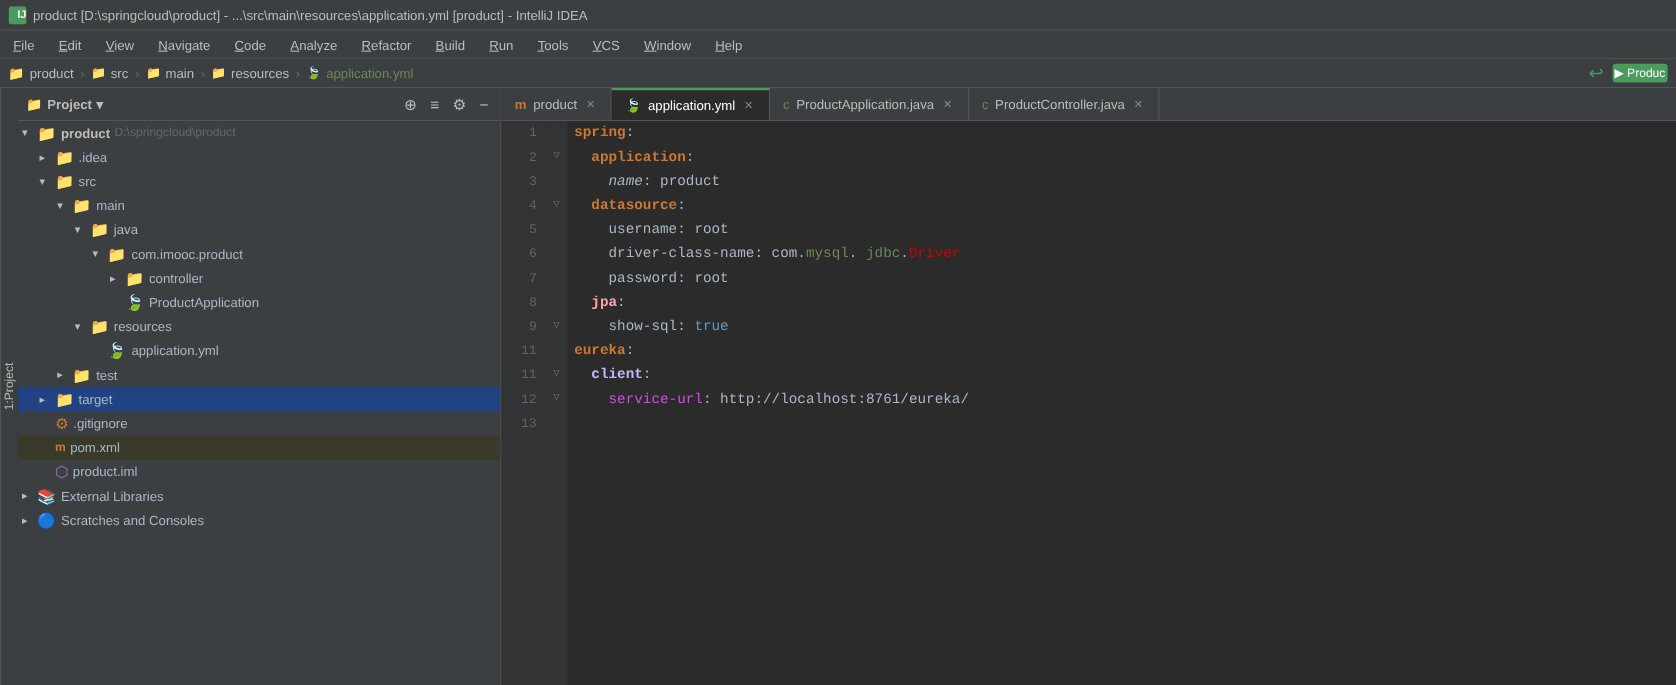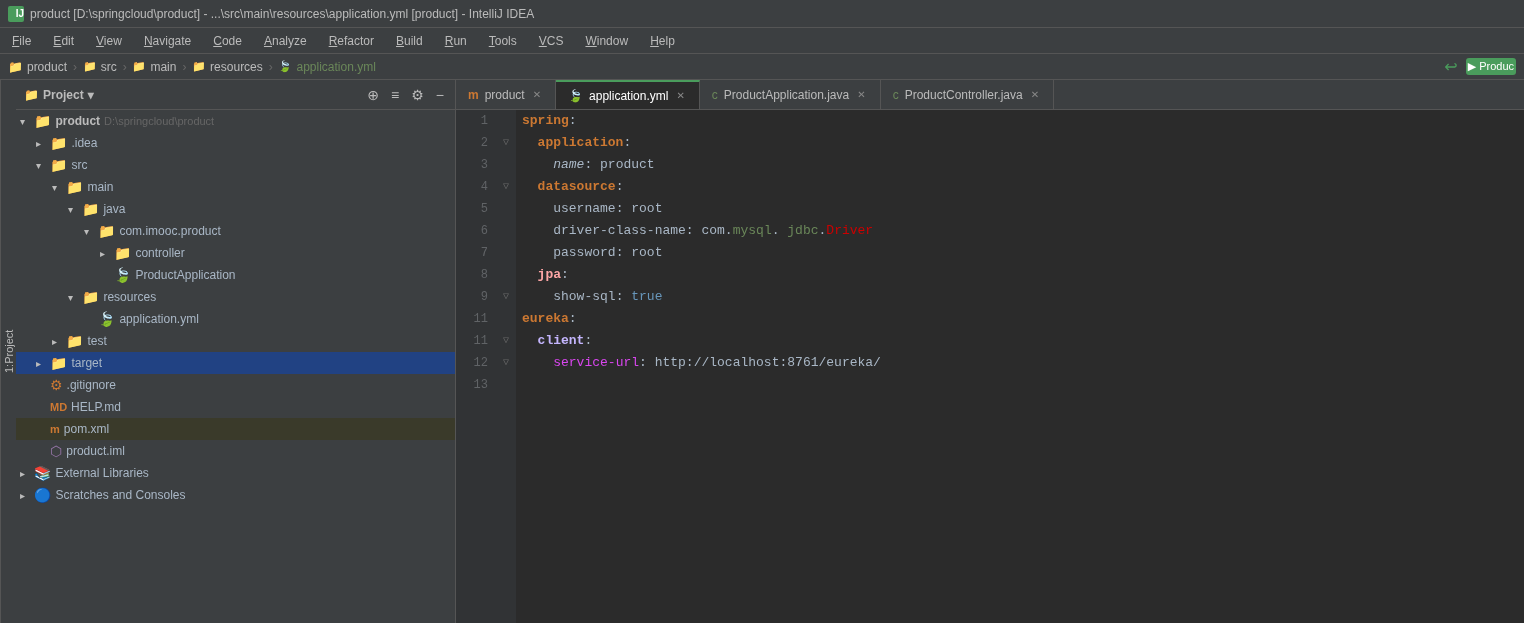--- a/index.html
+++ b/index.html
@@ -412,26 +412,20 @@
         <span>target</span>
       </div>
 
       <div class="tree-item">
         <span class="tree-indent" style="width:16px"></span>
         <span class="tree-arrow" style="width:14px;"></span>
         <span class="tree-icon" style="color:#cc7832;">⚙</span>
         <span>.gitignore</span>
       </div>
 
-      <div class="tree-item">
-        <span class="tree-indent" style="width:16px"></span>
-        <span class="tree-arrow" style="width:14px;"></span>
-        <span class="tree-icon md-icon" style="font-size:11px; font-weight:bold;">MD</span>
-        <span>HELP.md</span>
-      </div>
 
       <div class="tree-item" style="background:#3a3a2a;">
         <span class="tree-indent" style="width:16px"></span>
         <span class="tree-arrow" style="width:14px;"></span>
         <span class="tree-icon" style="color:#cc7832; font-weight:bold; font-size:11px;">m</span>
         <span>pom.xml</span>
       </div>
 
       <div class="tree-item">
         <span class="tree-indent" style="width:16px"></span>

